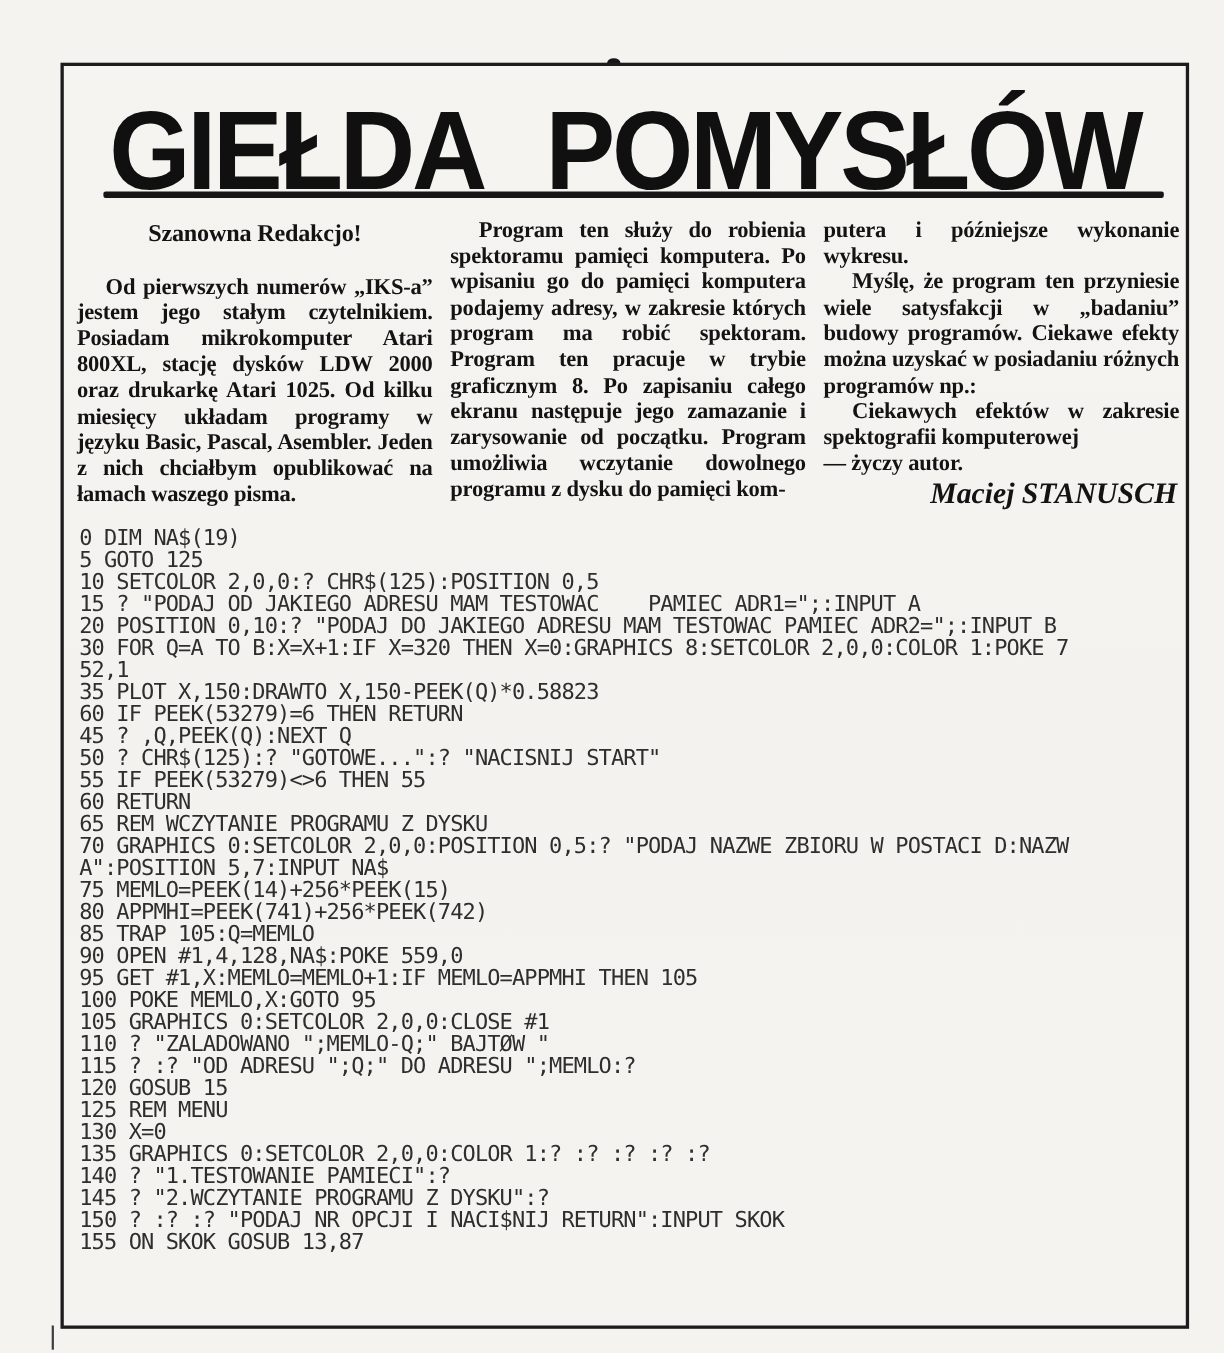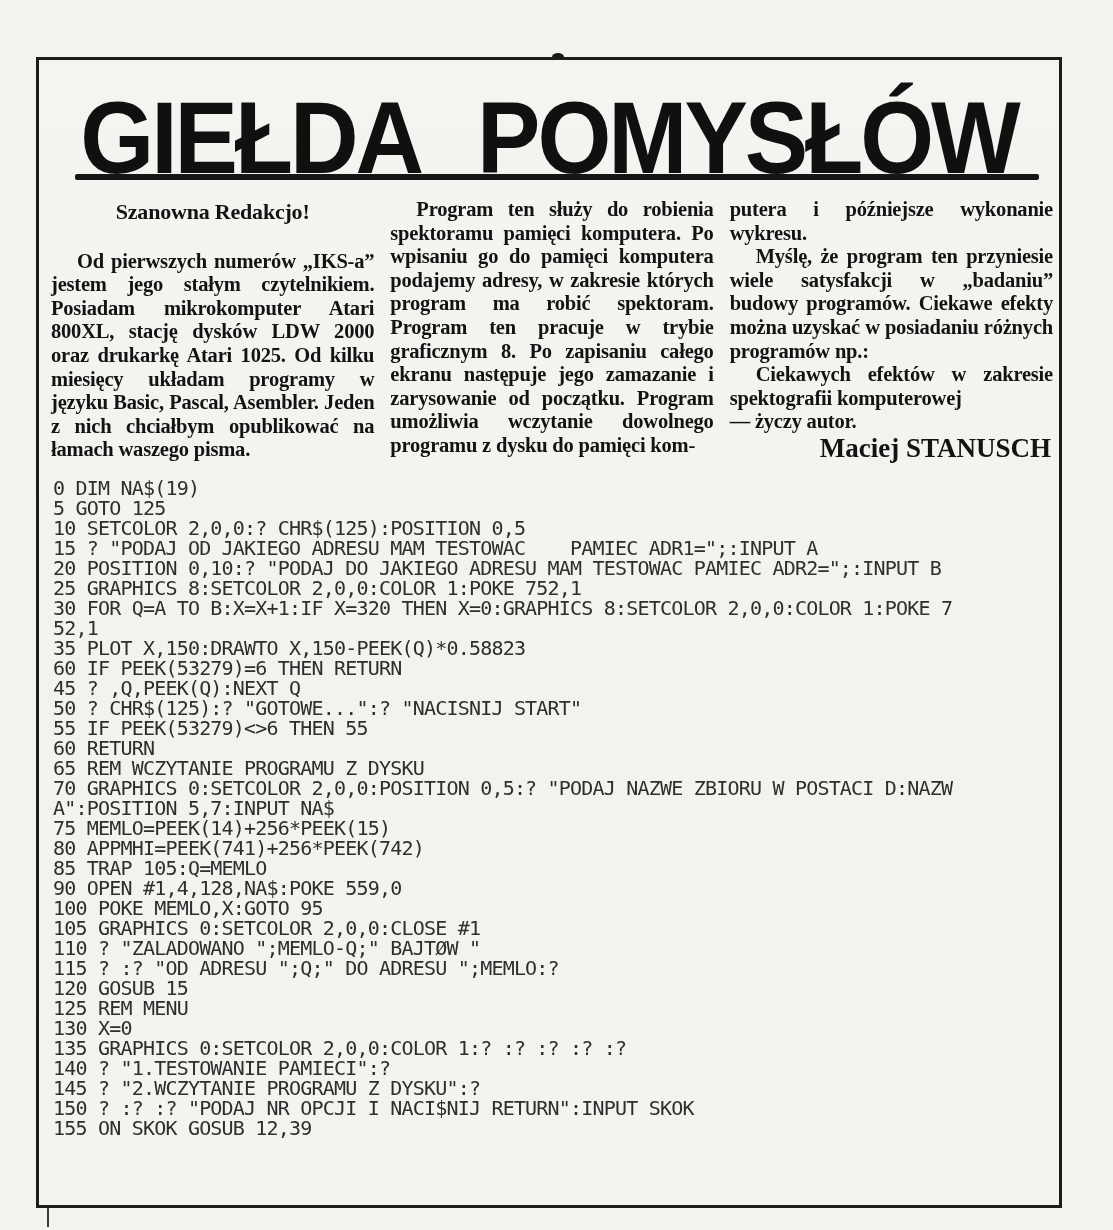--- a/index.html
+++ b/index.html
@@ -10,21 +10,21 @@
   body {
     position: relative;
     width: 1113px;
     height: 1230px;
     overflow: hidden;
     font-family: "Liberation Serif", serif;
     color: #131313;
   }
   .page-frame {
     position: absolute;
-    left: 36px;
+    left: 55px;
     top: 57px;
     width: 1026px;
     height: 1151px;
     border: 3px solid #1c1c1c;
     box-sizing: border-box;
     background: linear-gradient(180deg, #f5f4f1 0%, #f3f2ee 55%, #f4f3f0 100%);
   }
   .masthead {
     position: absolute;
     top: 20px;
@@ -76,20 +76,21 @@
     margin: 0;
   }
   .indent { text-indent: 26px; }
   .noindent { text-indent: 0; }
   .signature {
     font-size: 27px;
     text-align: right;
     padding-right: 2px;
     margin-top: 3px;
     letter-spacing: 0;
+    font-style: italic;
   }
   .listing {
     position: absolute;
     top: 418px;
     left: 14px;
     right: 12px;
     font-family: "DejaVu Sans Mono", monospace;
     font-size: 20px;
     line-height: 20px;
     color: #2e2e2e;
@@ -162,43 +163,43 @@
     </div>
 
   </div>
 
   <div class="listing">
       <div class="code-line">0 DIM NA$(19)</div>
       <div class="code-line">5 GOTO 125</div>
       <div class="code-line">10 SETCOLOR 2,0,0:? CHR$(125):POSITION 0,5</div>
       <div class="code-line">15 ? "PODAJ OD JAKIEGO ADRESU MAM TESTOWAC    PAMIEC ADR1=";:INPUT A</div>
       <div class="code-line">20 POSITION 0,10:? "PODAJ DO JAKIEGO ADRESU MAM TESTOWAC PAMIEC ADR2=";:INPUT B</div>
-      <div class="code-line">25 GRAPHICS 8:SETCOLOR 2,0,0:COLOR 1:POKE 752,1</div>
       <div class="code-line">30 FOR Q=A TO B:X=X+1:IF X=320 THEN X=0:GRAPHICS 8:SETCOLOR 2,0,0:COLOR 1:POKE 7</div>
       <div class="code-line">52,1</div>
       <div class="code-line">35 PLOT X,150:DRAWTO X,150-PEEK(Q)*0.58823</div>
       <div class="code-line">60 IF PEEK(53279)=6 THEN RETURN</div>
       <div class="code-line">45 ? ,Q,PEEK(Q):NEXT Q</div>
       <div class="code-line">50 ? CHR$(125):? "GOTOWE...":? "NACISNIJ START"</div>
       <div class="code-line">55 IF PEEK(53279)&lt;&gt;6 THEN 55</div>
       <div class="code-line">60 RETURN</div>
       <div class="code-line">65 REM WCZYTANIE PROGRAMU Z DYSKU</div>
       <div class="code-line">70 GRAPHICS 0:SETCOLOR 2,0,0:POSITION 0,5:? "PODAJ NAZWE ZBIORU W POSTACI D:NAZW</div>
       <div class="code-line">A":POSITION 5,7:INPUT NA$</div>
       <div class="code-line">75 MEMLO=PEEK(14)+256*PEEK(15)</div>
       <div class="code-line">80 APPMHI=PEEK(741)+256*PEEK(742)</div>
       <div class="code-line">85 TRAP 105:Q=MEMLO</div>
       <div class="code-line">90 OPEN #1,4,128,NA$:POKE 559,0</div>
+      <div class="code-line">95 GET #1,X:MEMLO=MEMLO+1:IF MEMLO=APPMHI THEN 105</div>
       <div class="code-line">100 POKE MEMLO,X:GOTO 95</div>
       <div class="code-line">105 GRAPHICS 0:SETCOLOR 2,0,0:CLOSE #1</div>
       <div class="code-line">110 ? "ZALADOWANO ";MEMLO-Q;" BAJTØW "</div>
       <div class="code-line">115 ? :? "OD ADRESU ";Q;" DO ADRESU ";MEMLO:?</div>
       <div class="code-line">120 GOSUB 15</div>
       <div class="code-line">125 REM MENU</div>
       <div class="code-line">130 X=0</div>
       <div class="code-line">135 GRAPHICS 0:SETCOLOR 2,0,0:COLOR 1:? :? :? :? :?</div>
       <div class="code-line">140 ? "1.TESTOWANIE PAMIECI":?</div>
       <div class="code-line">145 ? "2.WCZYTANIE PROGRAMU Z DYSKU":?</div>
       <div class="code-line">150 ? :? :? "PODAJ NR OPCJI I NACI$NIJ RETURN":INPUT SKOK</div>
-      <div class="code-line">155 ON SKOK GOSUB 12,39</div>
+      <div class="code-line">155 ON SKOK GOSUB 13,87</div>
     </div>
 
 </div>
 
 </body></html>

